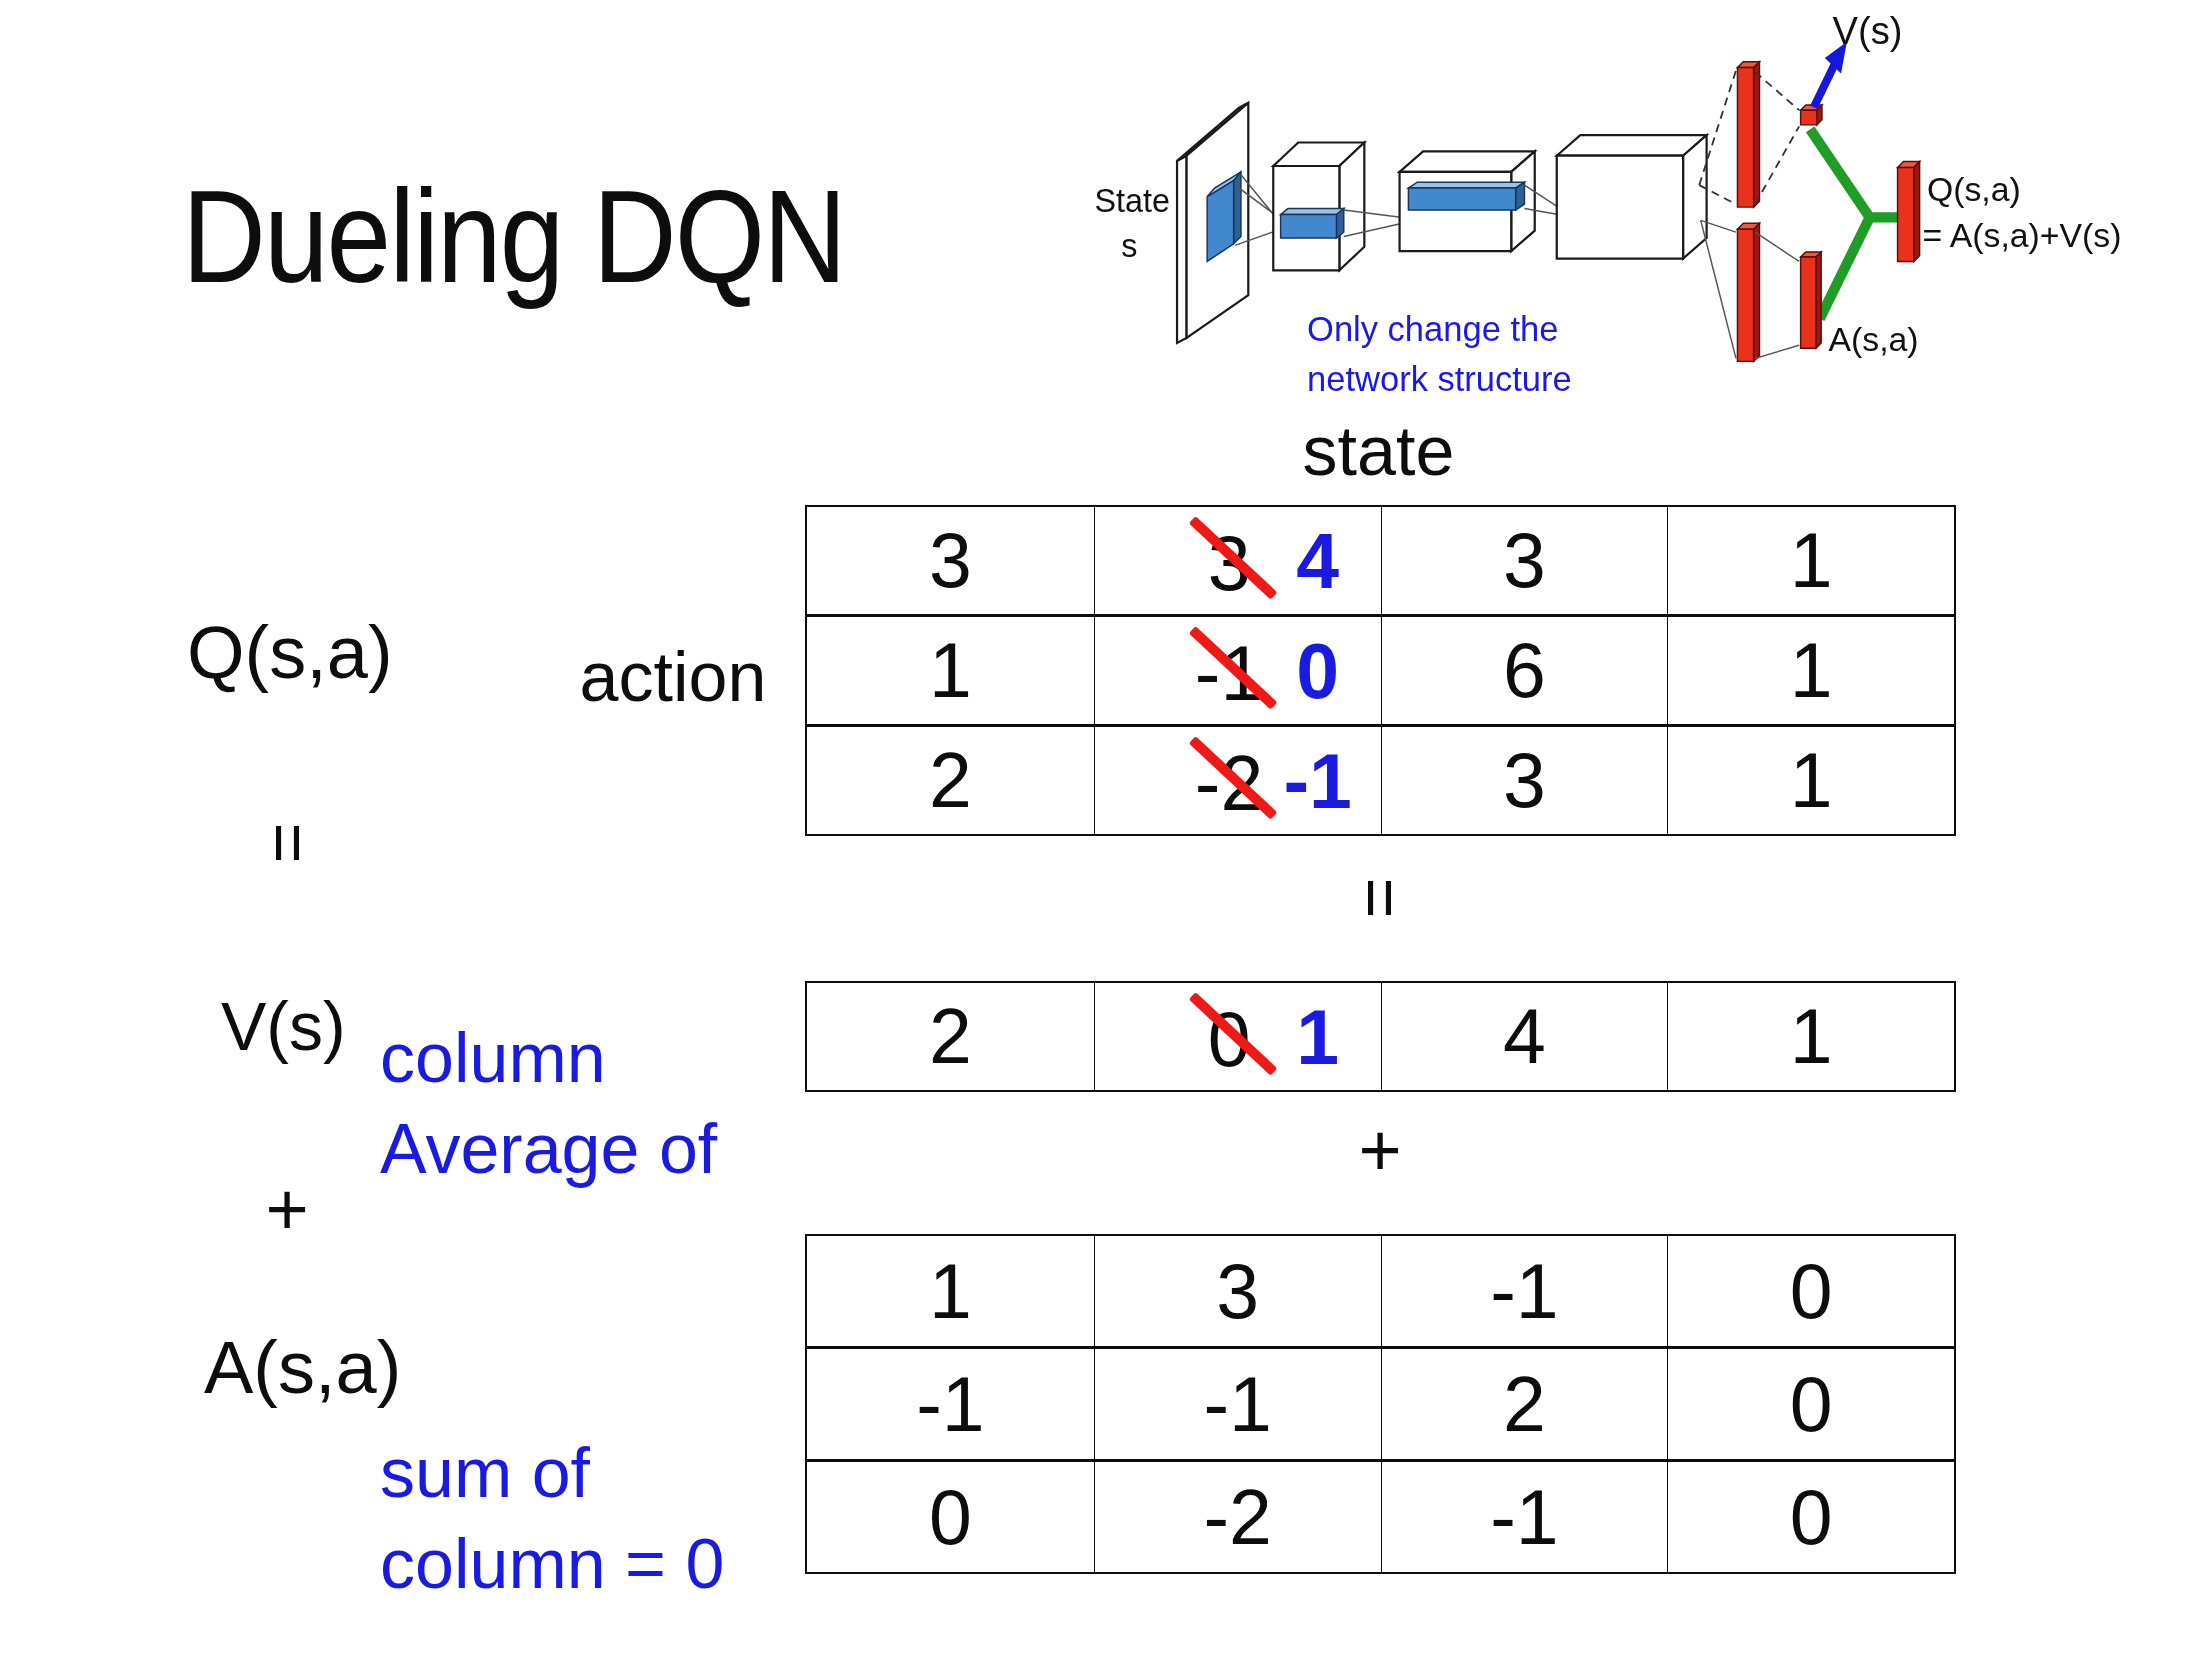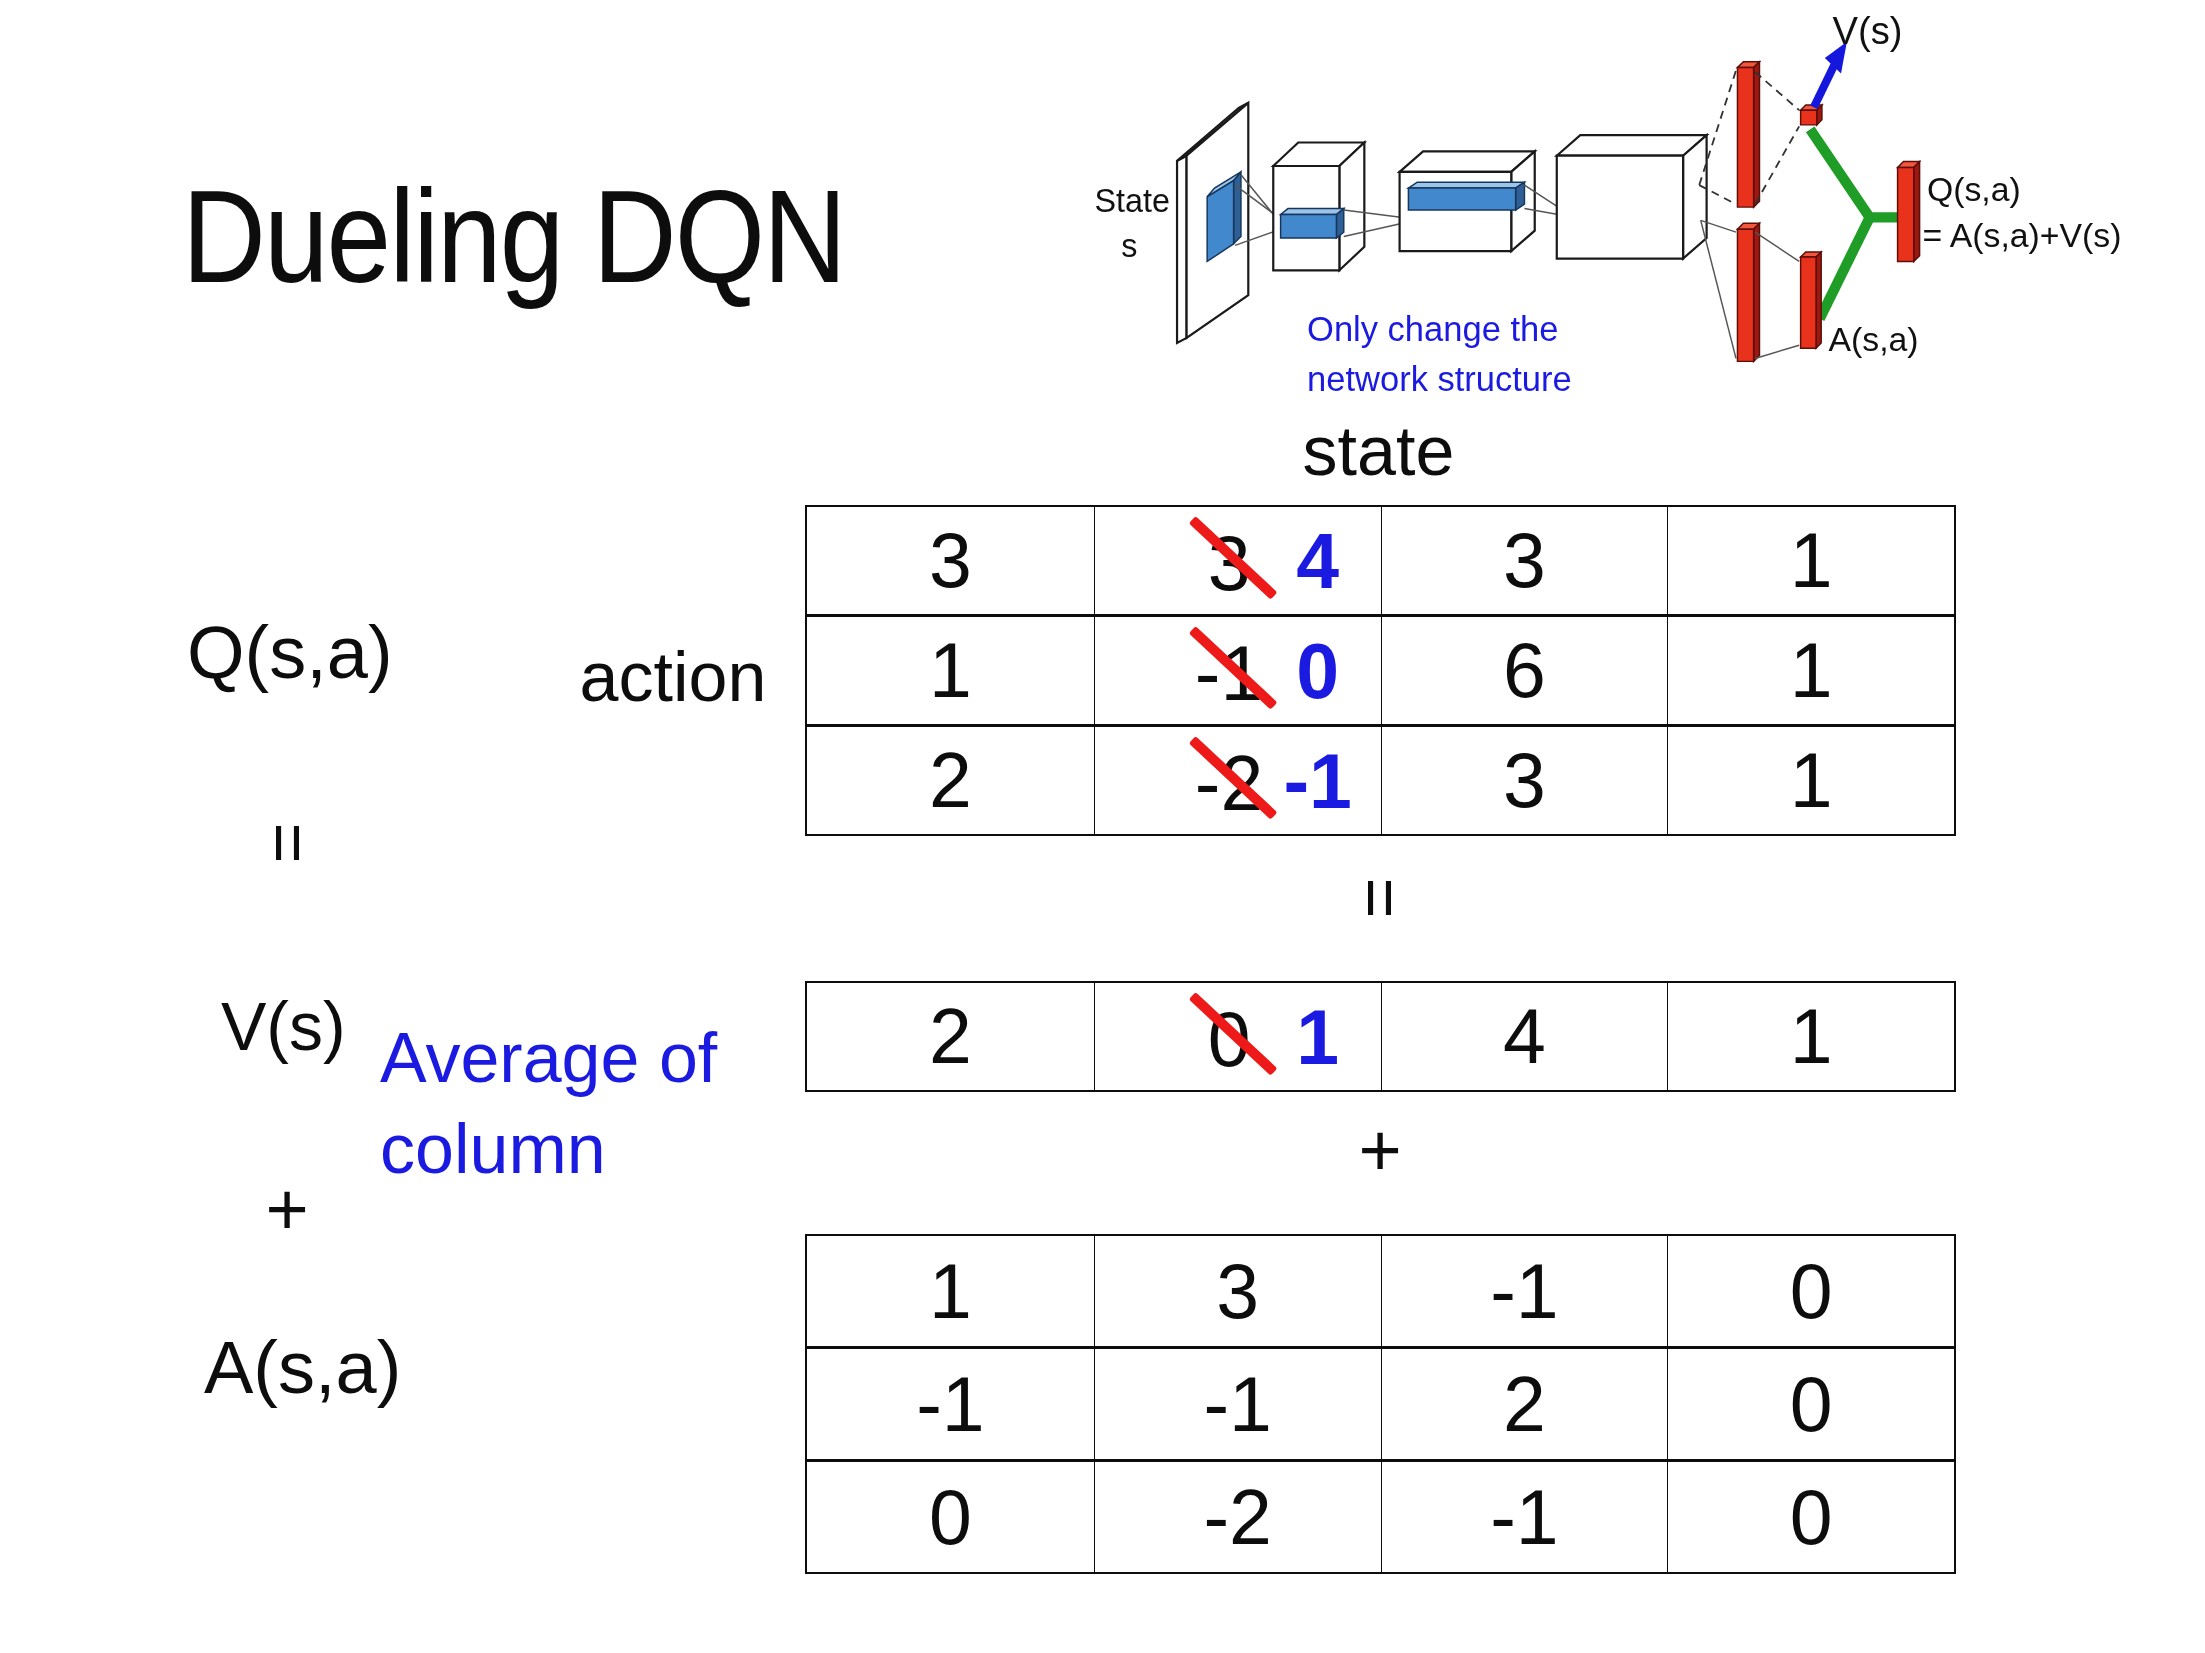--- a/index.html
+++ b/index.html
@@ -205,22 +205,26 @@
   <div id="eq-q" class="abs roteq">
       <span>=</span>
     </div>
   <div id="eq-mid" class="abs roteq">
       <span>=</span>
     </div>
   <div id="plus-left" class="abs plus">+</div>
   <div id="plus-mid" class="abs plus">+</div>
 
   <div id="avg-note" class="abs blue-note">
+    <div>column</div>
     <div>Average of</div>
-    <div>column</div>
+  </div>
+  <div id="sum-note" class="abs blue-note">
+    <div>sum of</div>
+    <div>column = 0</div>
   </div>
 
   <div id="q-table" class="abs tbl">
     <div class="trow q-row">
       <div class="cell">
           <span class="num">3</span>
         </div>
       <div class="cell struck">
         <span class="num old">3</span>
         <span class="strike"></span>

